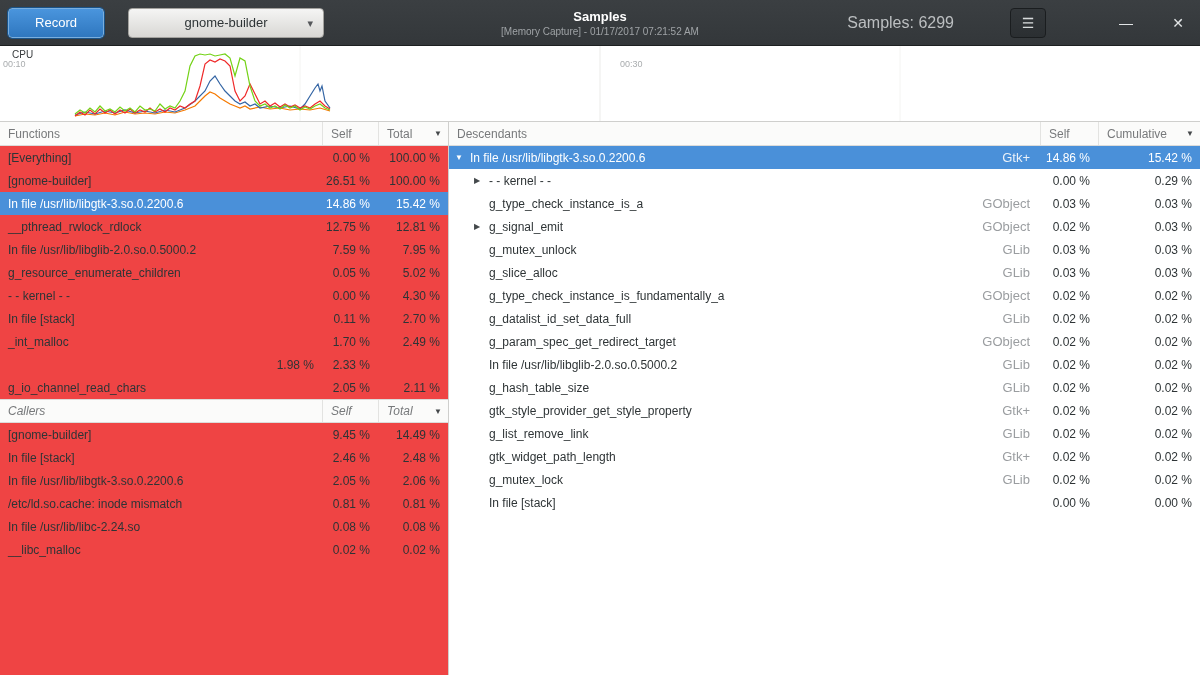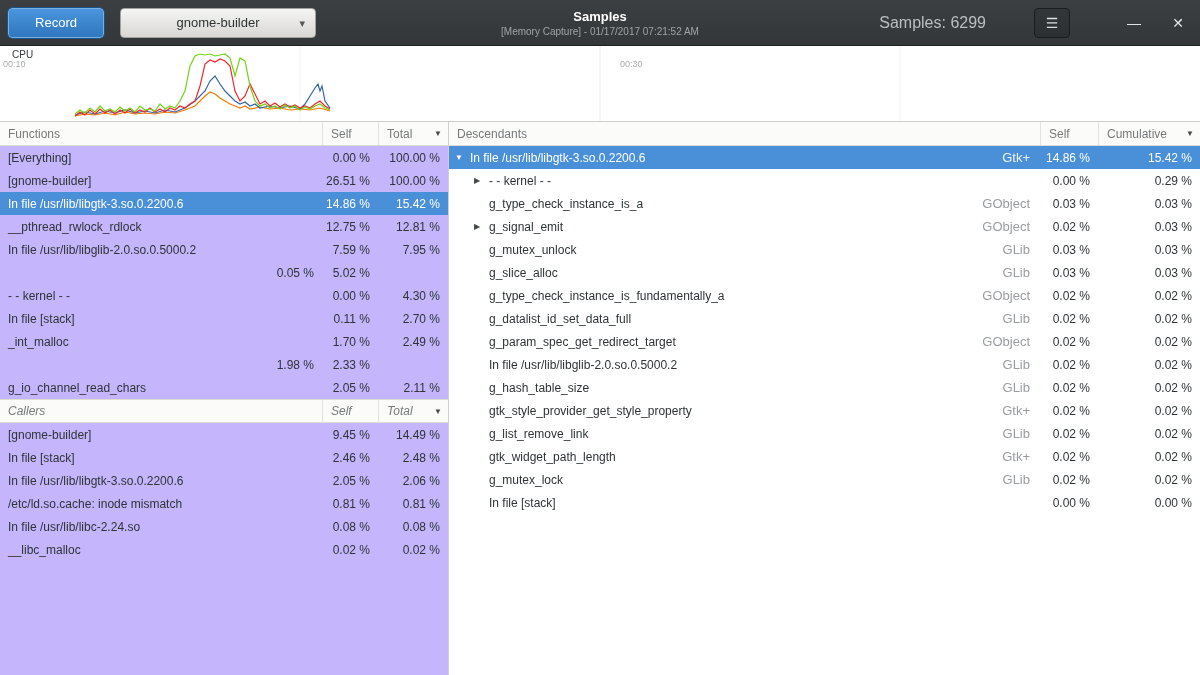--- a/index.html
+++ b/index.html
@@ -1,21 +1,21 @@
 <!DOCTYPE html>
 <html><head>
 <meta charset="utf-8">
 <style>
   * { margin:0; padding:0; box-sizing:border-box; }
   html,body { width:1200px; height:675px; overflow:hidden; background:#fff;
               font-family:"Liberation Sans", sans-serif; }
 
   
   .titlebar { position:relative; height:46px; display:flex; align-items:center;
-              gap:16px; padding:0 8px;
+              gap:24px; padding:0 8px;
               background:linear-gradient(#3b3f42,#33373a);
               border-bottom:1px solid #1d2021; }
   .record-btn { width:96px; height:30px; border-radius:4px; cursor:pointer;
                 border:1px solid #79aede; outline:1px solid #1b5387;
                 background:linear-gradient(#4a95dd,#2f77bf);
                 color:#fff; font-size:13px; font-family:inherit; }
   .process-btn { position:relative; width:196px; height:30px; border-radius:4px;
                  border:1px solid #a3a29e; cursor:pointer;
                  background:linear-gradient(#f5f5f4,#d8d7d4);
                  color:#2e3436; font-size:13px; font-family:inherit; }
@@ -35,21 +35,21 @@
   
   .timeline { position:relative; height:76px; background:#fff; border-bottom:1px solid #cfcfcd; }
   .timeline svg { position:absolute; inset:0; }
   .cpu-label { position:absolute; top:3px; left:12px; font-size:10px; color:#35393b; }
   .tick { position:absolute; font-size:9px; color:#a9acae; }
   .tick.t0 { top:13px; left:3px; }
   .tick.t1 { top:13px; left:596px;margin-left:24px; }
 
   
   .main { display:flex; height:553px; }
-  .left  { width:449px; border-right:1px solid #cfcfcd; background:#c4b5fd; }
+  .left  { width:449px; border-right:1px solid #cfcfcd; background:#ef4444; }
   .right { flex:1; background:#fff; }
 
   .thead { height:24px; display:grid; align-items:center;
            background:#fbfbfa; border-bottom:1px solid #dcdcda;
            color:#77797b; font-size:12px; }
   .thead.bordered-top { border-top:1px solid #dcdcda;font-style:italic; }
   .thead .h { height:100%; display:flex; align-items:center; padding:0 6px 0 8px; }
   .thead .h + .h { border-left:1px solid #e3e3e1; }
   .thead .h.sortcell { justify-content:space-between; }
   .sort-arrow { font-size:8px; color:#45484a; }
@@ -149,20 +149,21 @@
             <span class="cell num">12.81 %</span>
           </div>
 
           <div class="frow">
             <span class="cell name">In file /usr/lib/libglib-2.0.so.0.5000.2</span>
             <span class="cell num">7.59 %</span>
             <span class="cell num">7.95 %</span>
           </div>
 
           <div class="frow">
+            <span class="cell name">g_resource_enumerate_children</span>
             <span class="cell num">0.05 %</span>
             <span class="cell num">5.02 %</span>
           </div>
 
           <div class="frow">
             <span class="cell name">- - kernel - -</span>
             <span class="cell num">0.00 %</span>
             <span class="cell num">4.30 %</span>
           </div>
 

